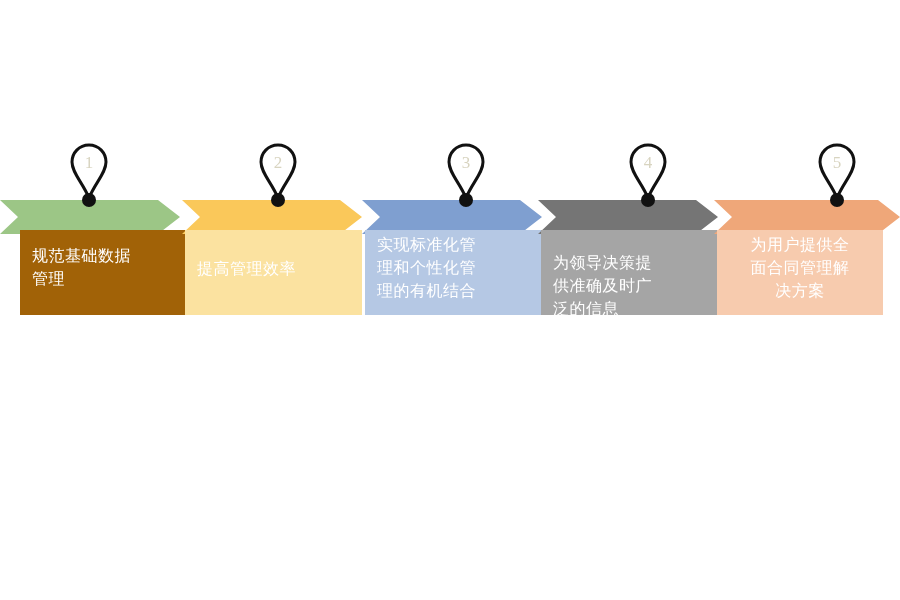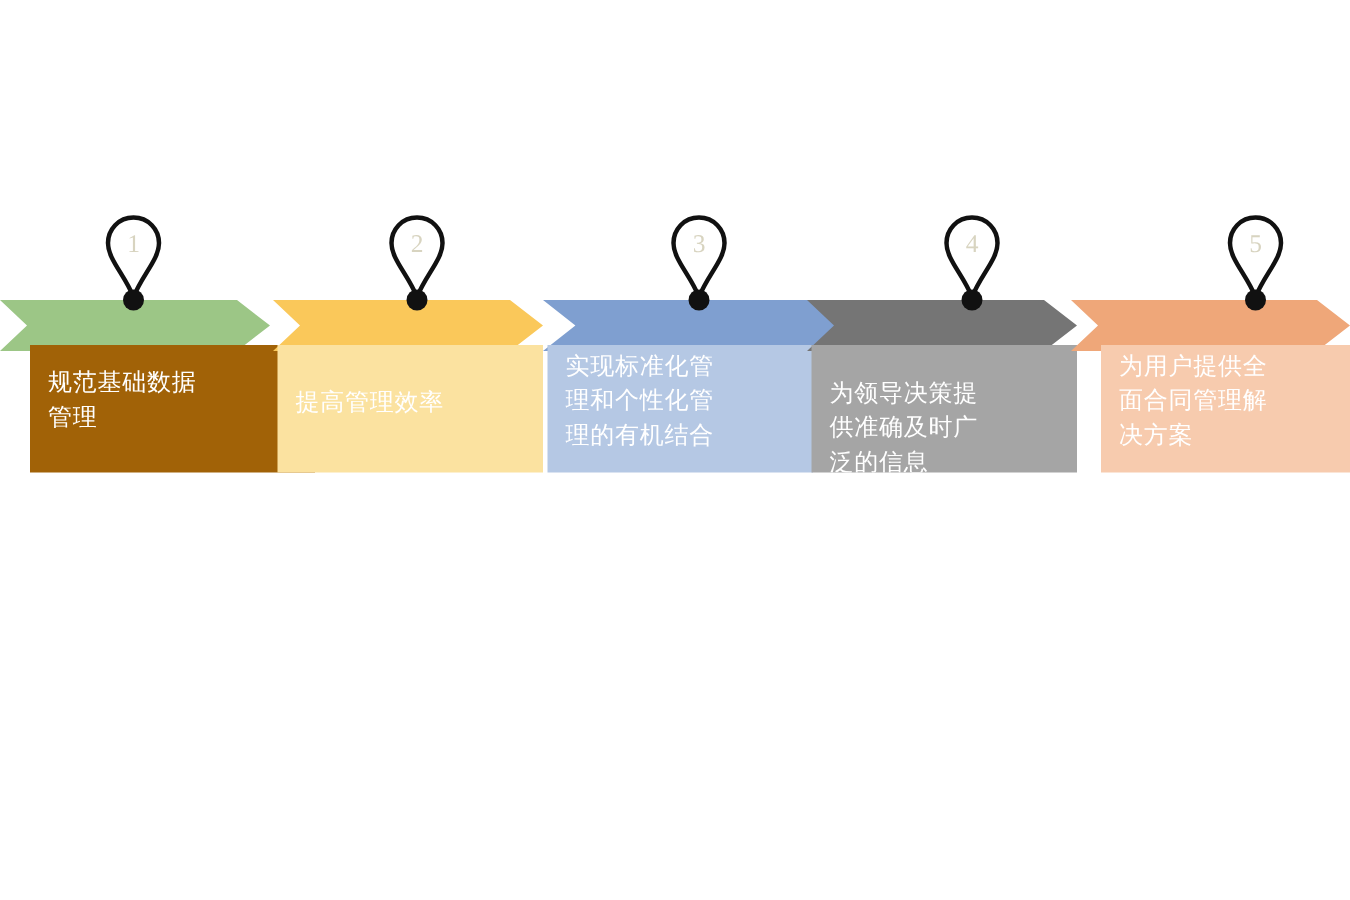--- a/index.html
+++ b/index.html
@@ -175,21 +175,21 @@
       <div class="stage-chevron">
         <svg viewBox="0 0 180 34" preserveAspectRatio="none">
           <path d="M0,0 L158,0 L180,17 L158,34 L0,34 L18,17 Z" fill="#fac85a"></path>
         </svg>
       </div>
       <div class="stage-body" style="left:3px; width:177px; background:#fbe2a0; padding-top:27px;">
         <div class="stage-text">提高管理效率</div>
       </div>
     </div>
 
-    <div class="stage" style="left:362px; width:180px;padding-left:36px;">
+    <div class="stage" style="left:362px; width:180px;">
       <div class="stage-chevron">
         <svg viewBox="0 0 180 34" preserveAspectRatio="none">
           <path d="M0,0 L158,0 L180,17 L158,34 L0,34 L18,17 Z" fill="#7f9fd0"></path>
         </svg>
       </div>
       <div class="stage-body" style="left:3px; width:177px; background:#b5c8e4; padding-top:3px;">
         <div class="stage-text">实现标准化管
 理和个性化管
 理的有机结合</div>
       </div>
@@ -207,21 +207,21 @@
 泛的信息</div>
       </div>
     </div>
 
     <div class="stage" style="left:714px; width:186px;">
       <div class="stage-chevron">
         <svg viewBox="0 0 186 34" preserveAspectRatio="none">
           <path d="M0,0 L164,0 L186,17 L164,34 L0,34 L18,17 Z" fill="#efa779"></path>
         </svg>
       </div>
-      <div class="stage-body" style="left:20px; width:166px; background:#f7cbae; padding-top:3px;">
+      <div class="stage-body" style="left:3px; width:166px; background:#f7cbae; padding-top:3px;text-align:center;">
         <div class="stage-text">为用户提供全
 面合同管理解
 决方案</div>
       </div>
     </div>
 
   </div>
 
   <div class="pin" style="left:89px; top:140px;">
     <svg viewBox="0 0 46 64">

